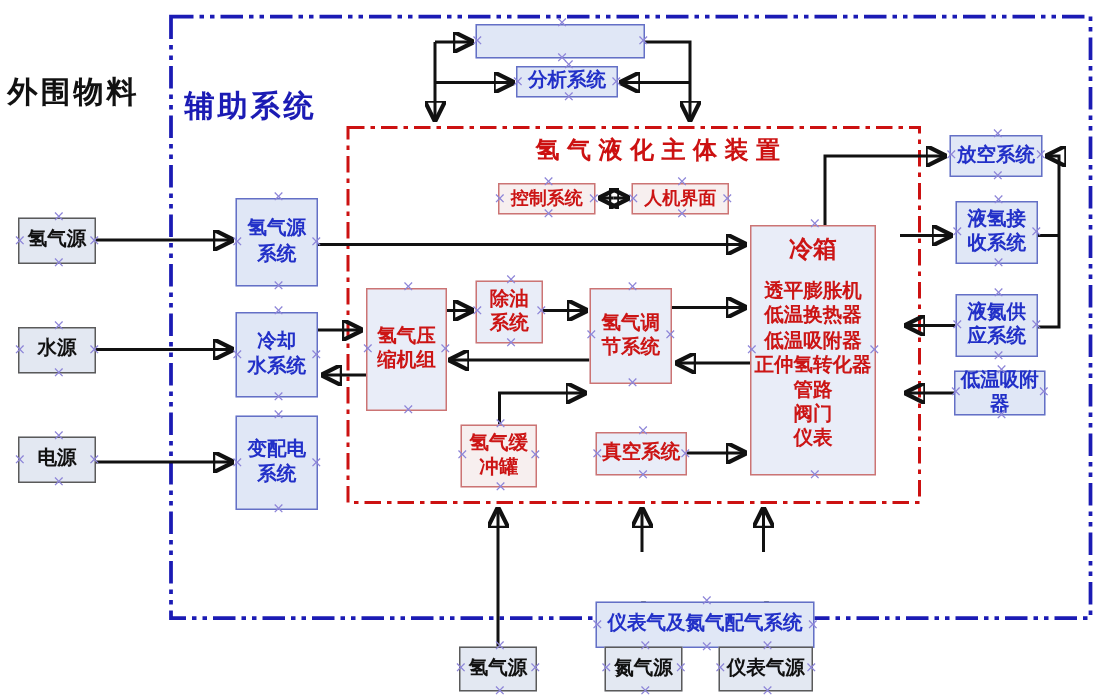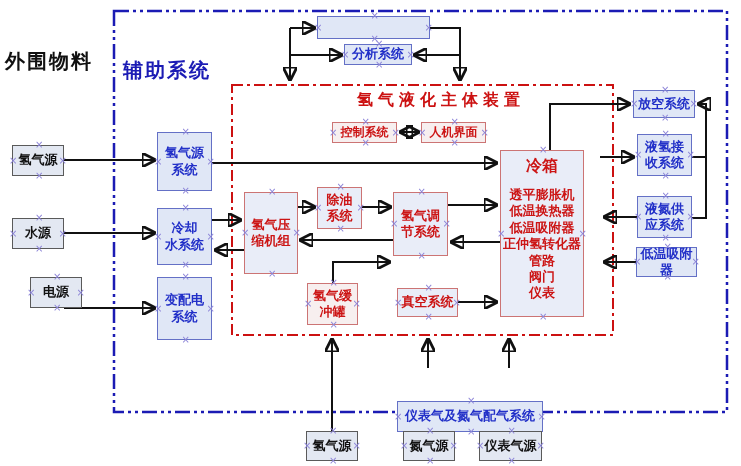--- a/index.html
+++ b/index.html
@@ -95,21 +95,21 @@
   <div class="region-label" id="outer-material">外围物料</div>
   <div class="region-label" id="aux-label">辅助系统</div>
   <div class="region-label" id="main-title">氢气液化主体装置</div>
 
   <div class="node n-gray" style="left:12px;top:145px;width:52px;height:31px;">
     <span>氢气源</span><i class="cp"></i>
   </div>
   <div class="node n-gray" style="left:12px;top:218px;width:52px;height:31px;">
     <span>水源</span><i class="cp"></i>
   </div>
-  <div class="node n-gray" style="left:12px;top:277px;width:52px;height:31px;margin-left:18px;">
+  <div class="node n-gray" style="left:12px;top:291px;width:52px;height:31px;">
     <span>电源</span><i class="cp"></i>
   </div>
 
   <div class="node n-blue" style="left:157px;top:132px;width:55px;height:59px;">
     <span>氢气源
 系统</span><i class="cp"></i>
   </div>
   <div class="node n-blue" style="left:157px;top:208px;width:55px;height:57px;">
     <span>冷却
 水系统</span><i class="cp"></i>

